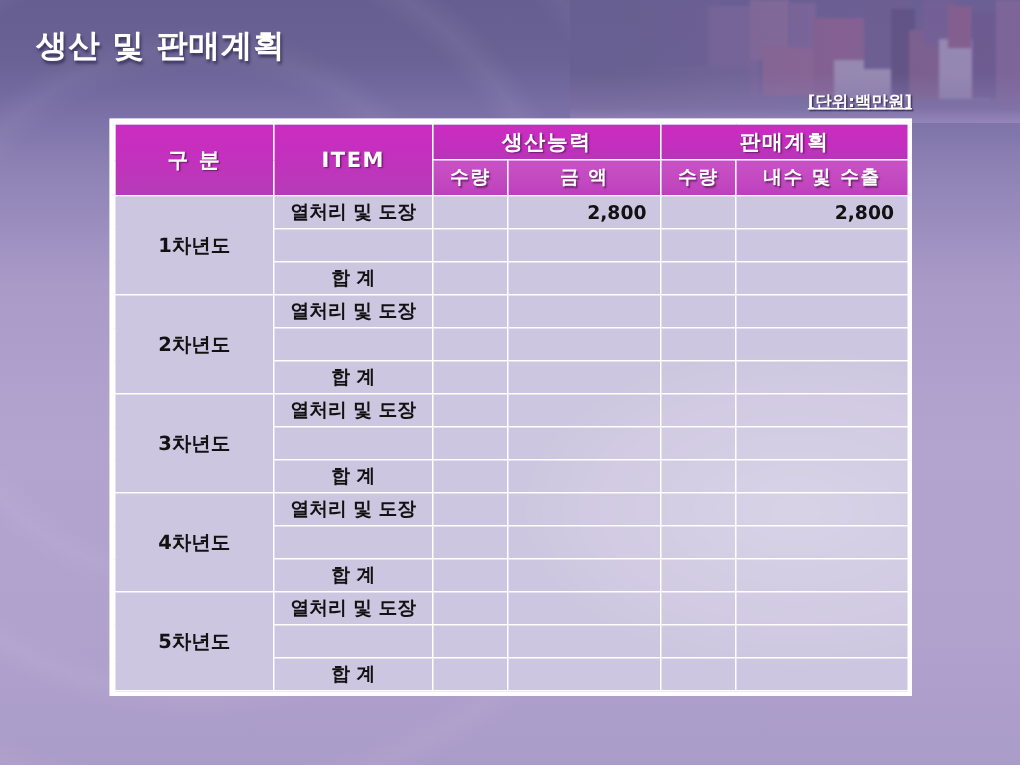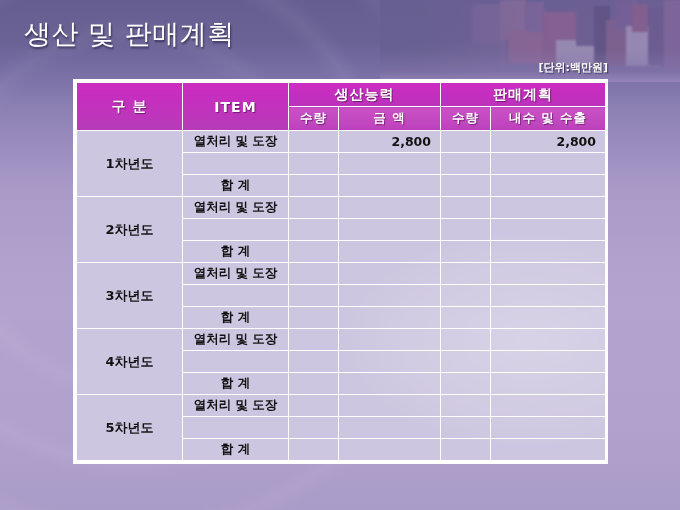--- a/index.html
+++ b/index.html
@@ -90,38 +90,39 @@
         rgba(104,96,146,0.30) 60%,
         rgba(130,116,168,0.72) 88%,
         rgba(150,134,186,0.95) 100%);
   }
 
   
   #title {
     position: absolute;
     left: 24px;
     top: 16px;
-    font-size: 27px;
-    font-weight: normal;
+    font-size: 21px;
+    font-weight: bold;
     color: #ffffff;
     letter-spacing: 0.5px;
     text-shadow: 1px 2px 2px rgba(32,24,60,0.65);
     white-space: nowrap;
   }
 
   
   #unit-note {
     position: absolute;
     right: 72px;
     top: 60px;
     font-size: 11px;
     font-weight: bold;
     color: #ffffff;
     text-shadow: 1px 1px 1px rgba(40,28,70,0.75);
     white-space: nowrap;
+    text-decoration: underline;
   }
 
   
   #table-wrap {
     position: absolute;
     left: 73px;
     top: 79px;
     width: 535px;
     border: 3px solid #ffffff;
     box-sizing: border-box;

